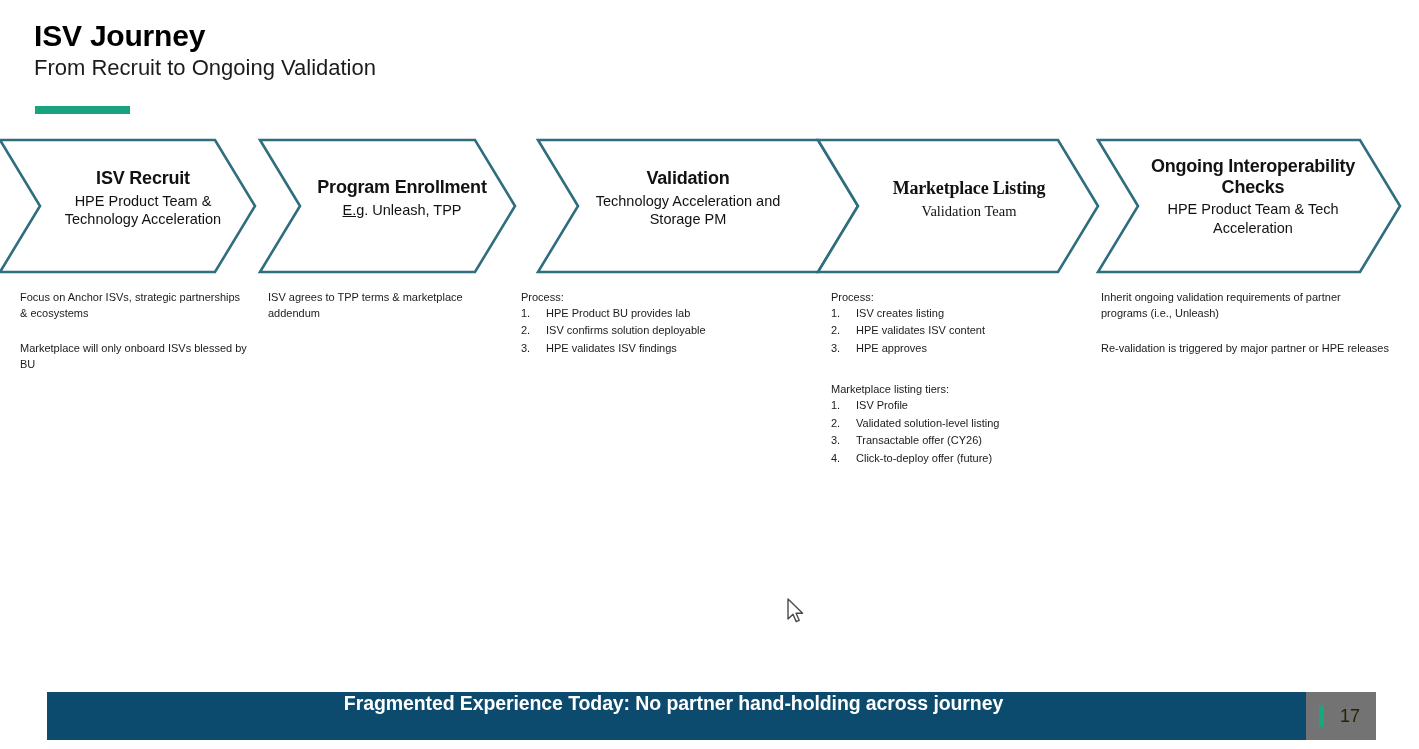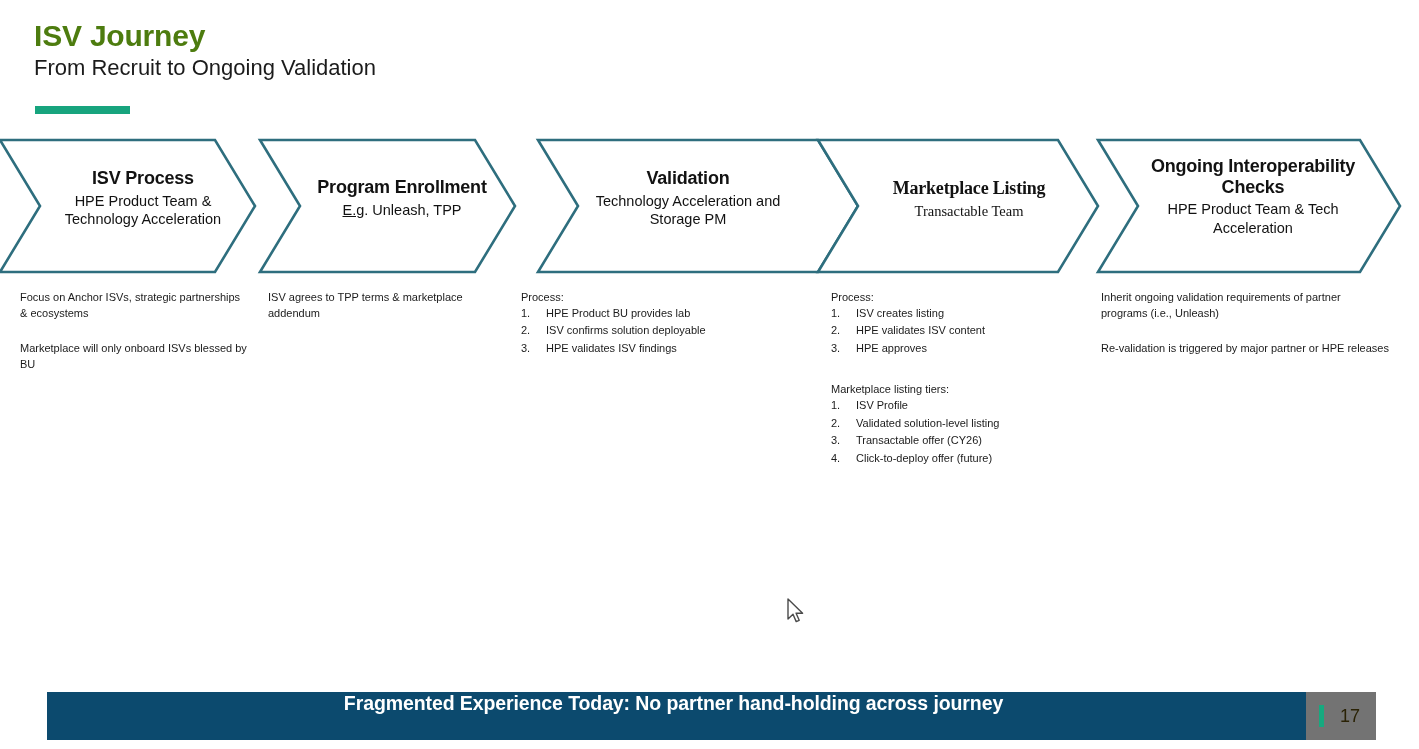--- a/index.html
+++ b/index.html
@@ -25,21 +25,21 @@
     position: absolute;
     left: 34px;
     top: 20px;
     width: 900px;
   }
   #slide-title {
     font-size: 30px;
     font-weight: bold;
     letter-spacing: -0.2px;
     line-height: 1.08;
-    color: #4d7c0f;
+    color: #000000;
     margin: 0;
   }
   #slide-subtitle {
     font-size: 22px;
     font-weight: normal;
     line-height: 1.2;
     color: #1b1b1b;
     margin: 3px 0 0 0;
   }
   #title-accent {
@@ -190,21 +190,21 @@
       <polygon points="260,2 475,2 515,68 475,134 260,134 300,68" fill="#ffffff" stroke="#2e6e7e" stroke-width="2.6"></polygon>
 
       <polygon points="538,2 818,2 858,68 818,134 538,134 578,68" fill="#ffffff" stroke="#2e6e7e" stroke-width="2.6"></polygon>
 
       <polygon points="818,2 1058,2 1098,68 1058,134 818,134 858,68" fill="#ffffff" stroke="#2e6e7e" stroke-width="2.6"></polygon>
 
       <polygon points="1098,2 1360,2 1400,68 1360,134 1098,134 1138,68" fill="#ffffff" stroke="#2e6e7e" stroke-width="2.6"></polygon>
     </svg>
 
     <div class="chev-text" style="left:44px; top:30px; width:198px;">
-      <div class="chev-title">ISV Process</div>
+      <div class="chev-title">ISV Recruit</div>
       <div class="chev-sub">
         <span>HPE Product Team &amp;</span><br>
         <span>Technology Acceleration</span>
       </div>
     </div>
 
     <div class="chev-text" style="left:578px; top:30px; width:220px;">
       <div class="chev-title">Validation</div>
       <div class="chev-sub">
         <span>Technology Acceleration and</span><br>
@@ -215,21 +215,21 @@
     <div class="chev-text" style="left:302px; top:39px; width:200px;">
       <div class="chev-title">Program Enrollment</div>
       <div class="chev-sub">
         <span class="uline">E.g</span><span>. Unleash, TPP</span>
       </div>
     </div>
 
     <div class="chev-text" style="left:858px; top:40px; width:222px;font-family:Liberation Serif, serif;">
       <div class="chev-title">Marketplace Listing</div>
       <div class="chev-sub">
-        <span>Transactable Team</span>
+        <span>Validation Team</span>
       </div>
     </div>
 
     <div class="chev-text" style="left:1128px; top:18px; width:250px;">
       <div class="chev-title">
         <span>Ongoing Interoperability</span><br>
         <span>Checks</span>
       </div>
       <div class="chev-sub">
         <span>HPE Product Team &amp; Tech</span><br>

